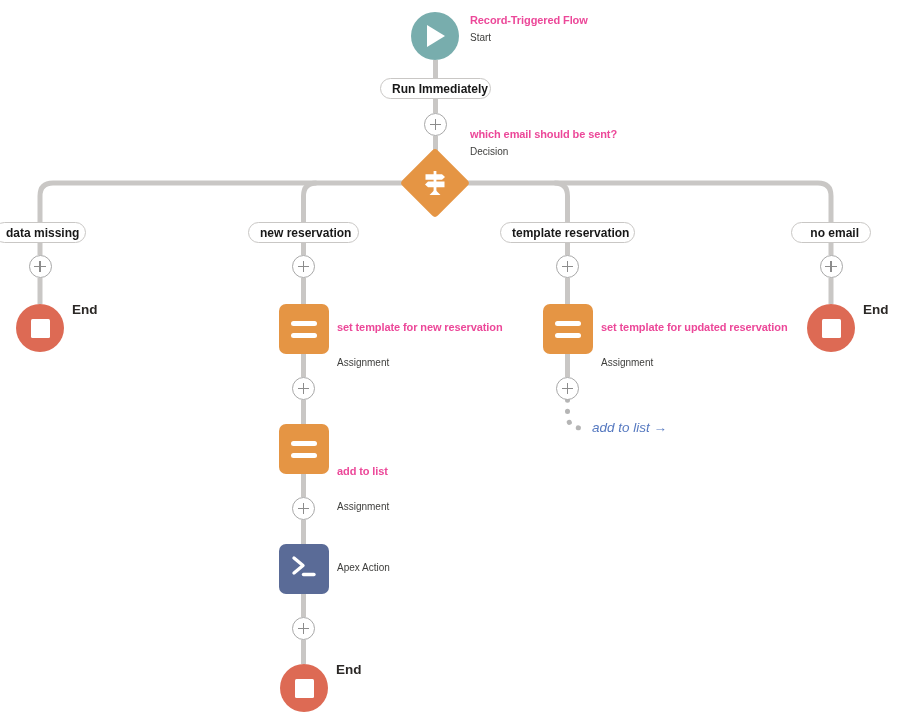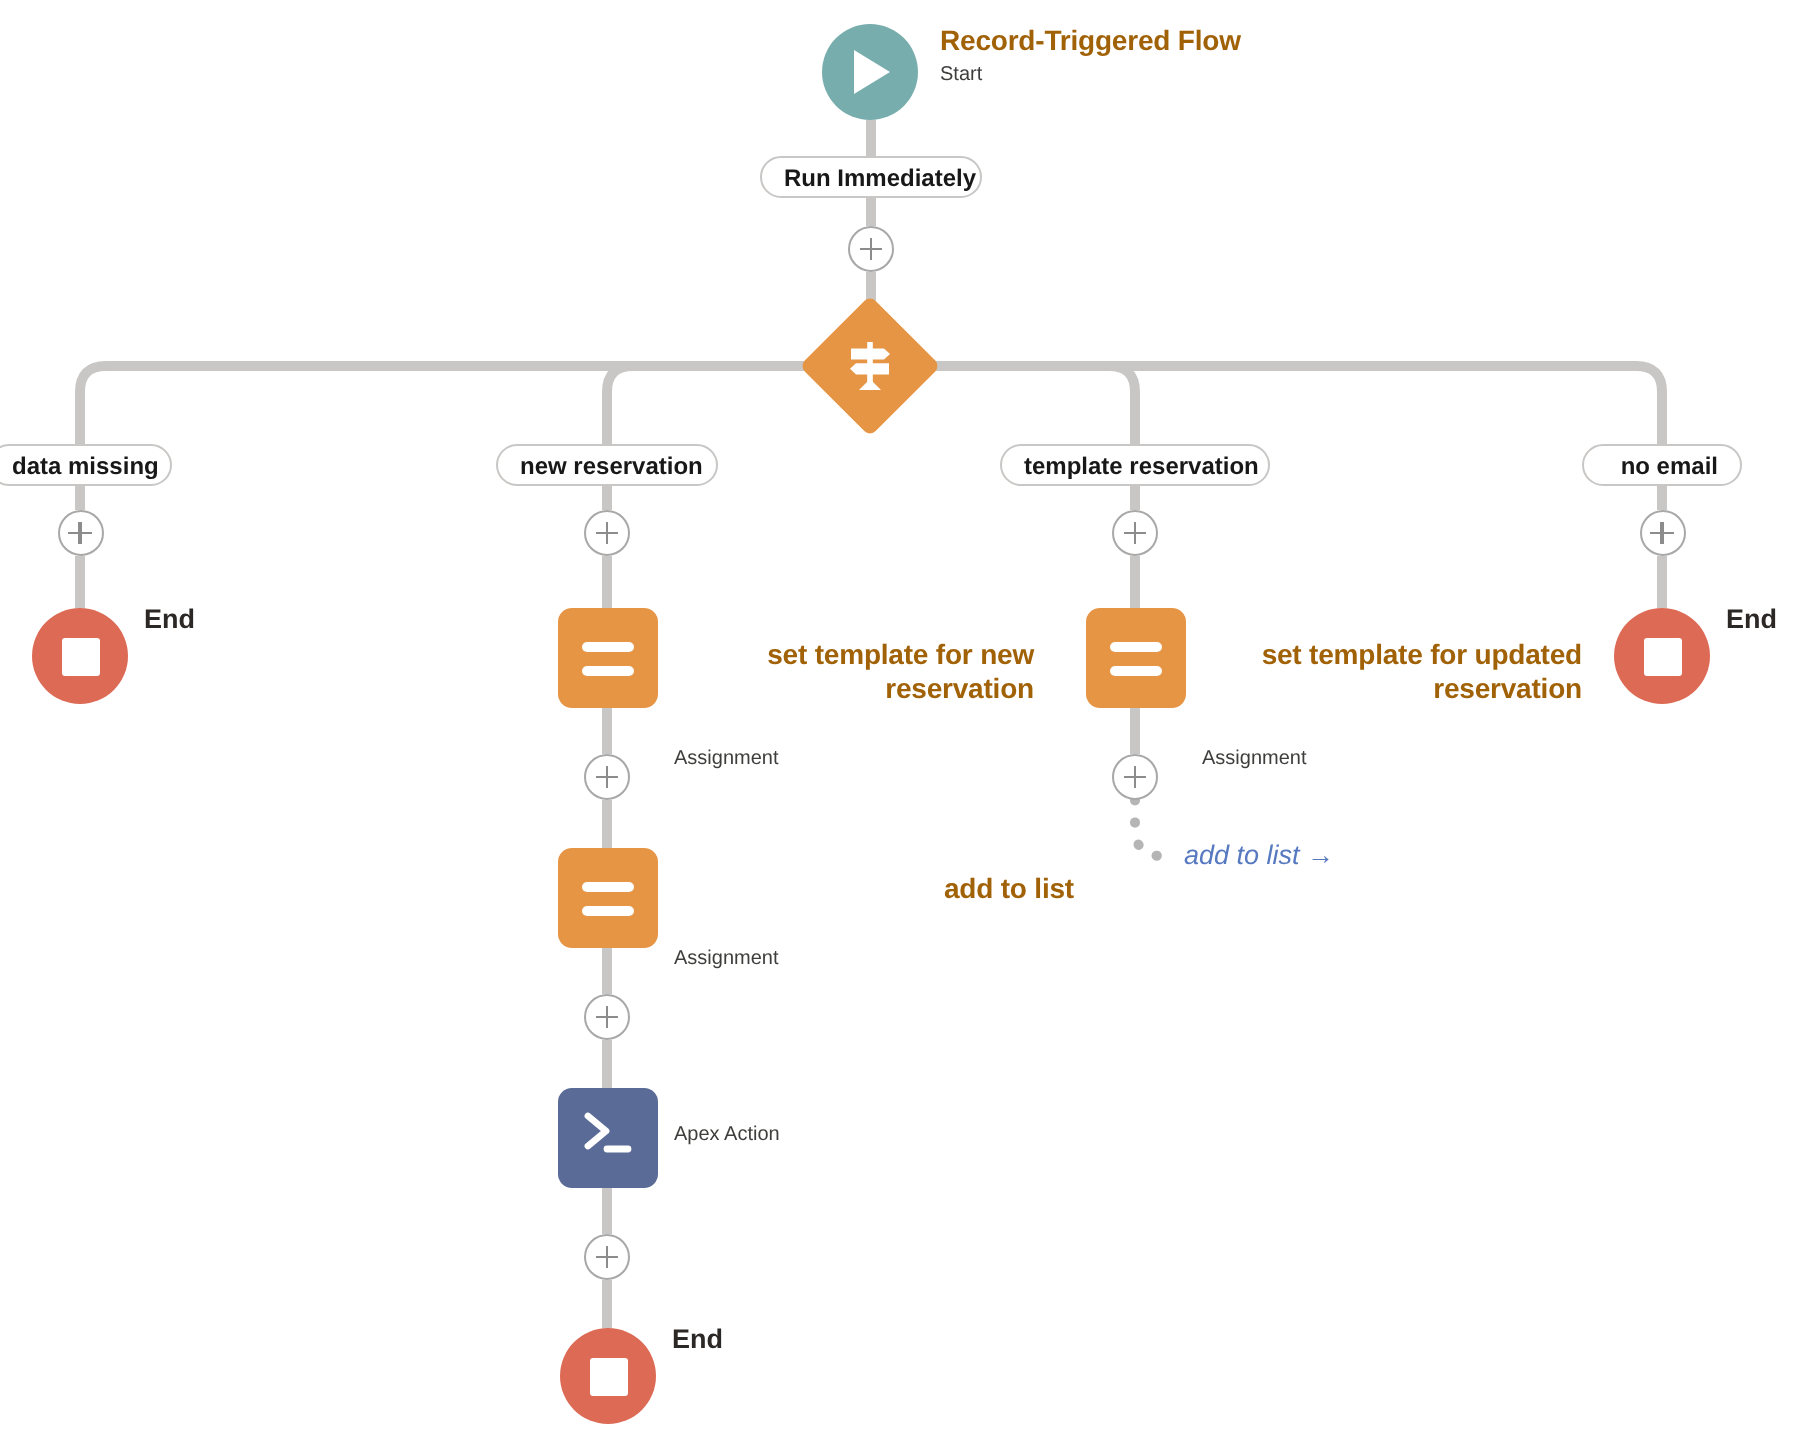--- a/index.html
+++ b/index.html
@@ -38,26 +38,25 @@
     align-items: center;
     justify-content: center;
   }
   .start-circle svg { display: block; }
 
   .start-label {
     position: absolute;
     white-space: nowrap;
   }
   .lbl-title {
-    font-size: 14px;
+    font-size: 11px;
     font-weight: bold;
-    color: #a16207;
+    color: #ec4899;
     line-height: 17px;
     letter-spacing: -0.1px;
-    text-align: right;
   }
   .lbl-sub {
     font-size: 10px;
     font-weight: normal;
     color: #3e3e3c;
     line-height: 17px;
   }
 
   
   .pill {
@@ -250,20 +249,24 @@
 
   <div class="decision" style="left:410px; top:158px;"></div>
   <div class="decision-icon" style="left:410px; top:158px;">
     <svg width="30" height="30" viewBox="0 0 30 30" aria-hidden="true">
       <rect x="13.6" y="3" width="2.8" height="21" fill="#ffffff"></rect>
       <path d="M 5.5 6.2 L 22 6.2 L 25 9.0 L 22 11.8 L 5.5 11.8 Z" fill="#ffffff"></path>
       <path d="M 24.5 13.6 L 8 13.6 L 5 16.4 L 8 19.2 L 24.5 19.2 Z" fill="#ffffff"></path>
       <path d="M 15 21.5 L 20.5 27 L 9.5 27 Z" fill="#ffffff"></path>
     </svg>
   </div>
+  <div class="start-label" style="left:470px; top:126px;">
+    <div class="lbl-title">which email should be sent?</div>
+    <div class="lbl-sub">Decision</div>
+  </div>
 
   <div class="pill" style="left:-6px; top:222px; width:92px;">data missing</div>
   <div class="pill" style="left:248px; top:222px; width:111px;">new reservation</div>
   <div class="pill" style="left:500px; top:222px; width:135px;">template reservation</div>
   <div class="pill" style="left:791px; top:222px; width:80px;">no email</div>
 
   <div class="plus" style="left:28.5px; top:255px;"></div>
   <div class="plus" style="left:292px; top:255px;"></div>
   <div class="plus" style="left:556px; top:255px;"></div>
   <div class="plus" style="left:819.5px; top:255px;"></div>
@@ -285,21 +288,21 @@
   </div>
 
   <div class="plus" style="left:292px; top:377px;"></div>
 
   <div class="sq sq-assignment" style="left:279px; top:424px;">
     <span>
       <span class="bar"></span>
       <span class="bar"></span>
     </span>
   </div>
-  <div class="node-text" style="left:337px; top:418px; width:200px;">
+  <div class="node-text" style="left:337px; top:445px; width:200px;">
     <div class="lbl-title">add to list</div>
     <div class="lbl-sub">Assignment</div>
   </div>
 
   <div class="plus" style="left:292px; top:497px;"></div>
 
   <div class="sq sq-apex" style="left:279px; top:544px;">
     <span>
       <svg width="28" height="26" viewBox="0 0 28 26" aria-hidden="true">
         <polyline points="4,4 13,11.5 4,19" fill="none" stroke="#ffffff" stroke-width="3.4" stroke-linecap="round" stroke-linejoin="round"></polyline>

